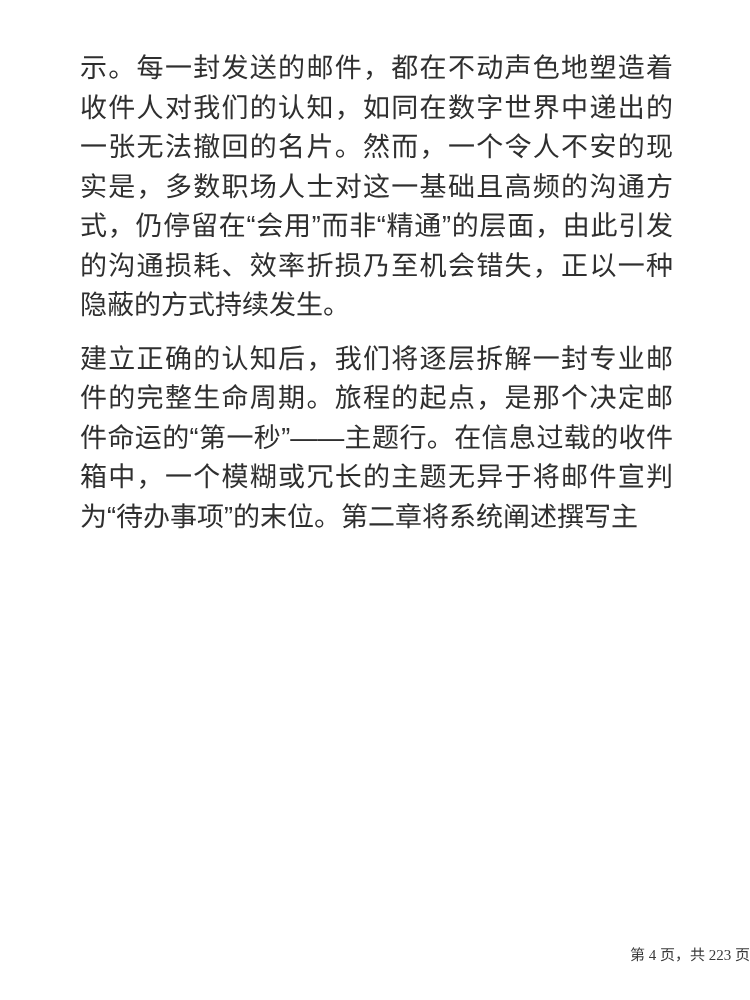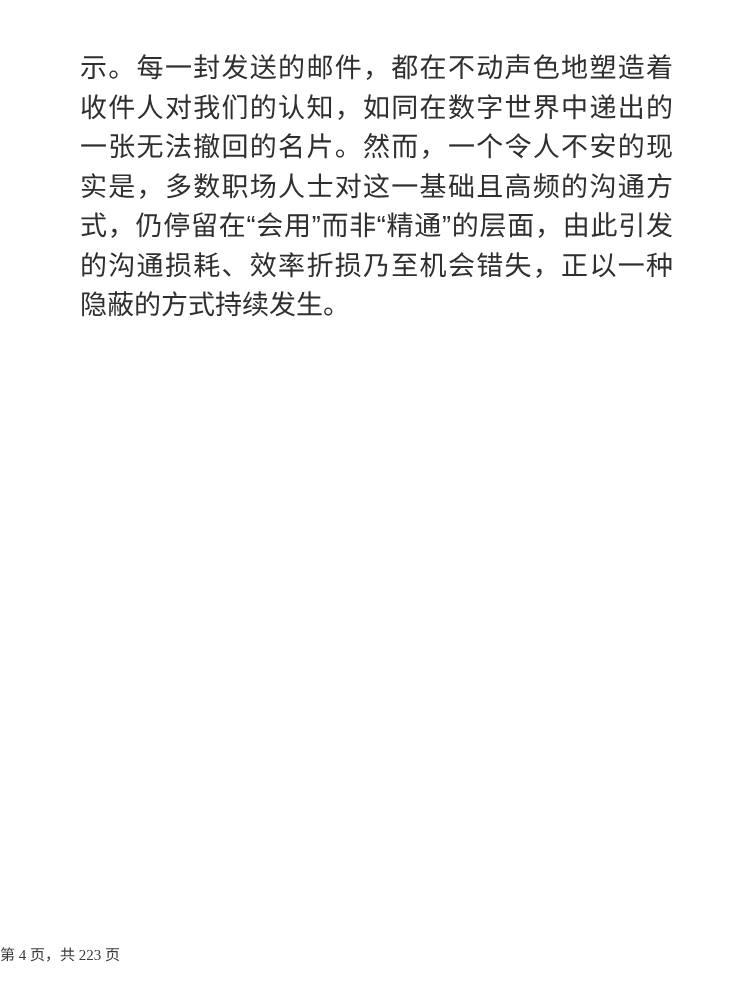--- a/index.html
+++ b/index.html
@@ -35,28 +35,29 @@
     font-weight: 400;
   }
   .content p:last-child {
     margin-bottom: 0;
   }
   .footer {
     position: absolute;
     top: 946px;
     left: 0;
     width: 100%;
-    text-align: left;
+    text-align: right;
     font-family: "Liberation Serif", "DejaVu Serif", serif;
     font-size: 15px;
     line-height: 18px;
     color: #3a3a3a;
   }
 </style>
 </head>
 <body>
 
 <div class="page">
   <div class="content">
     <p>示。每一封发送的邮件，都在不动声色地塑造着收件人对我们的认知，如同在数字世界中递出的一张无法撤回的名片。然而，一个令人不安的现实是，多数职场人士对这一基础且高频的沟通方式，仍停留在“会用”而非“精通”的层面，由此引发的沟通损耗、效率折损乃至机会错失，正以一种隐蔽的方式持续发生。</p>
+    <p>建立正确的认知后，我们将逐层拆解一封专业邮件的完整生命周期。旅程的起点，是那个决定邮件命运的“第一秒”——主题行。在信息过载的收件箱中，一个模糊或冗长的主题无异于将邮件宣判为“待办事项”的末位。第二章将系统阐述撰写主</p>
   </div>
   <div class="footer">第 4 页，共 223 页</div>
 </div>
 
 </body></html>

